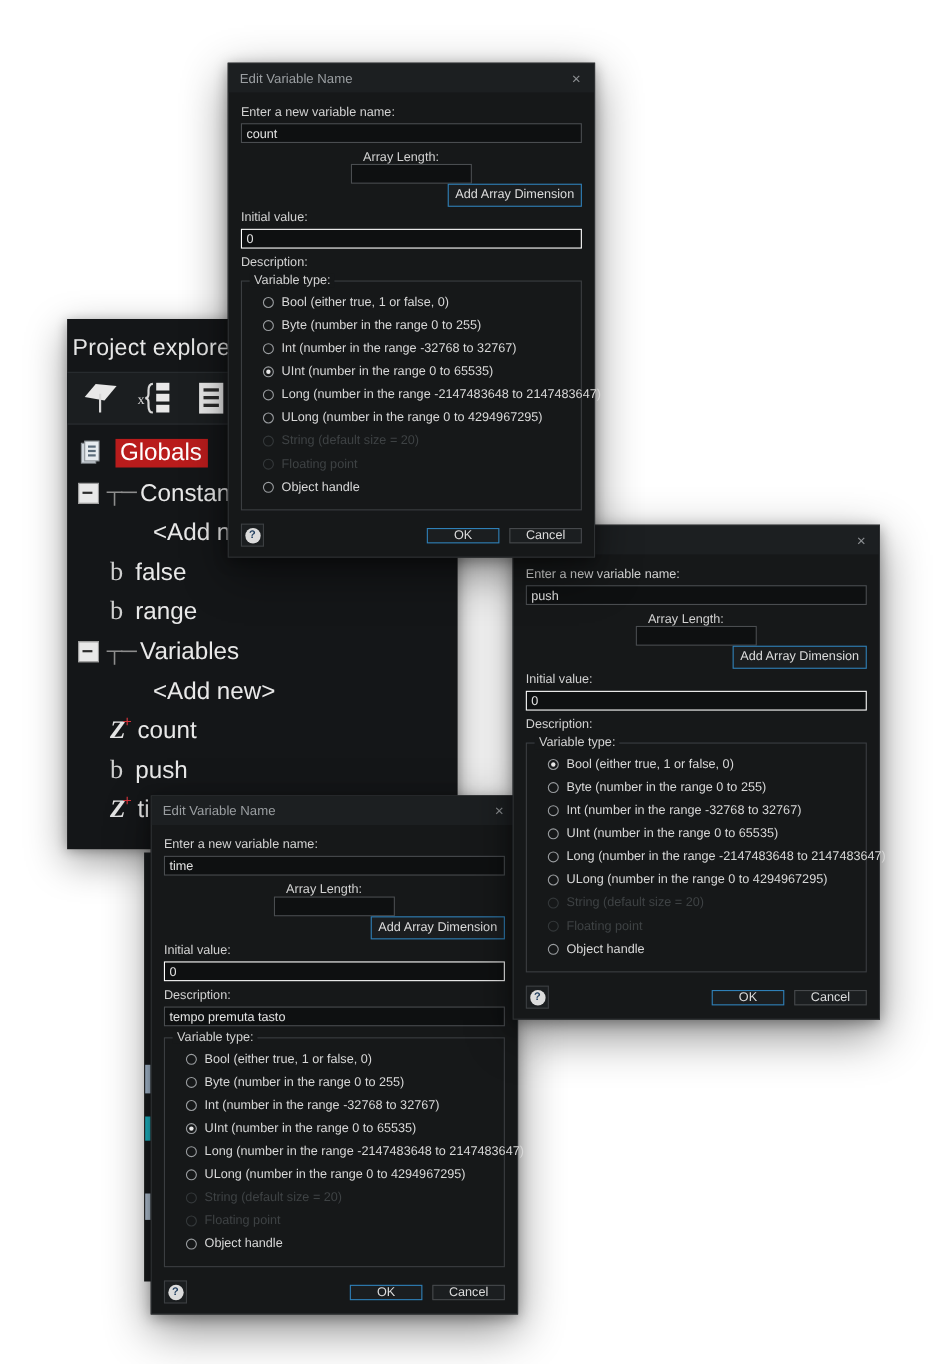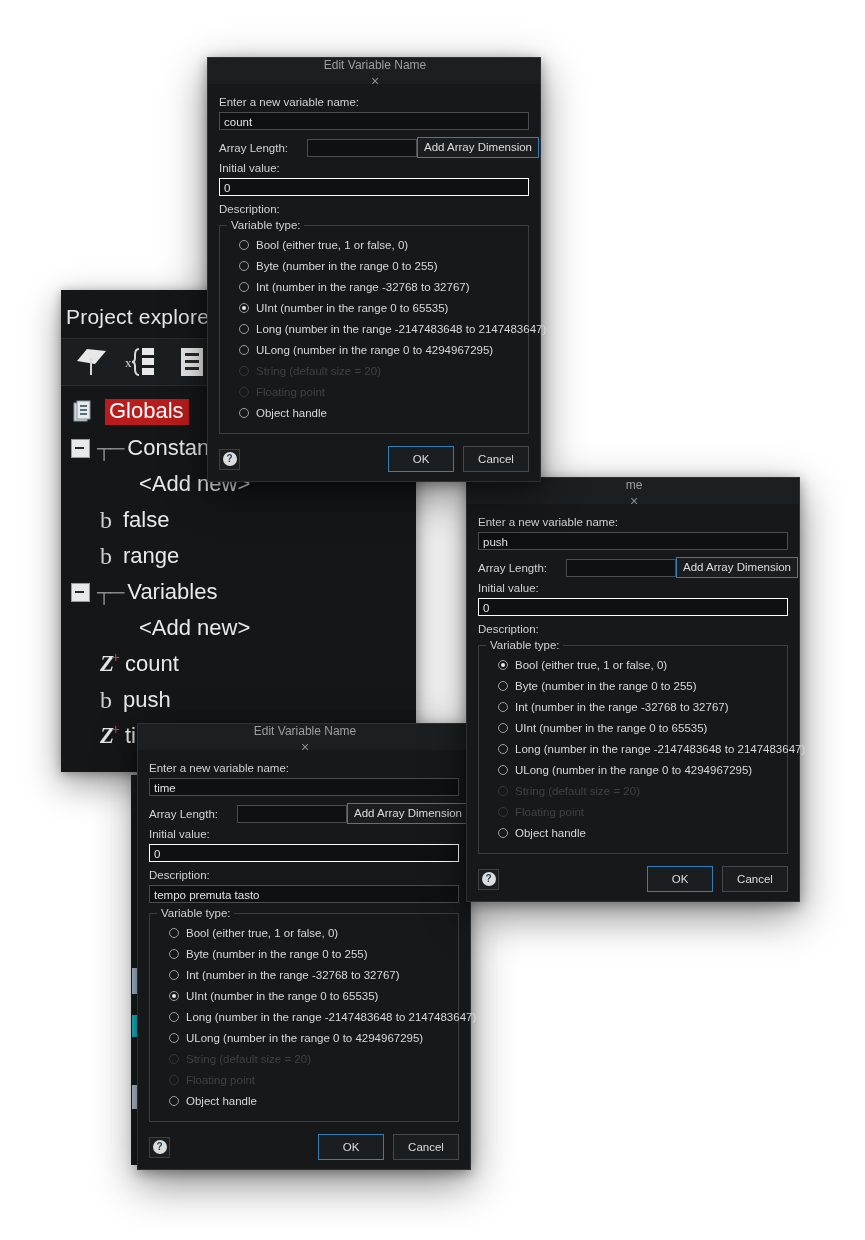--- a/index.html
+++ b/index.html
@@ -135,21 +135,20 @@
   }
   .dlg-title {
     height: 26px;
     background: #1c1f21;
     display: flex;
     align-items: center;
     padding: 0 8px 0 10px;
     color: #9b9fa2;
     font-size: 12px;
     justify-content: space-between;
-    flex-direction: column;
   }
   .dlg-close {
     color: #8a8d90;
     font-size: 14px;
     line-height: 1;
     padding: 2px 4px;
   }
   .dlg-body { padding: 10px 11px 9px 11px; }
   .fld-label { color: #d2d2d2; font-size: 11.5px; margin: 2px 0 4px 0; }
   .txt {
@@ -164,20 +163,21 @@
     width: 100%;
     overflow: hidden;
     white-space: nowrap;
   }
   .txt.focused { border: 1px solid #ffffff; }
   .row-array {
     display: flex;
     align-items: center;
     gap: 0;
     margin: 7px 0 4px 0;
+    flex-direction: column;
   }
   .row-array .fld-label { margin: 0; width: 88px; flex: 0 0 auto; }
   .arr-input {
     background: #0e1011;
     border: 1px solid #4a4d50;
     height: 18px;
     width: 110px;
     flex: 0 0 auto;
     box-sizing: border-box;
   }
@@ -252,21 +252,21 @@
   .help-circ {
     width: 14px; height: 14px; border-radius: 50%;
     background: #dcdcdc;
     color: #1b3a5c;
     font-size: 10px; font-weight: bold;
     display: flex; align-items: center; justify-content: center;
     line-height: 1;
   }
   .foot-btns { margin-left: auto; display: flex; gap: 9px; }
   .btn {
-    width: 66px; height: 26px;
+    width: 66px; height: 14px;
     border: 1px solid #46494c;
     background: #1b1e20;
     color: #dcdcdc;
     font-size: 11.5px;
     display: flex; align-items: center; justify-content: center;
     box-sizing: border-box;
   }
   .btn.default { border: 1px solid #2f80b8; }
 
   

